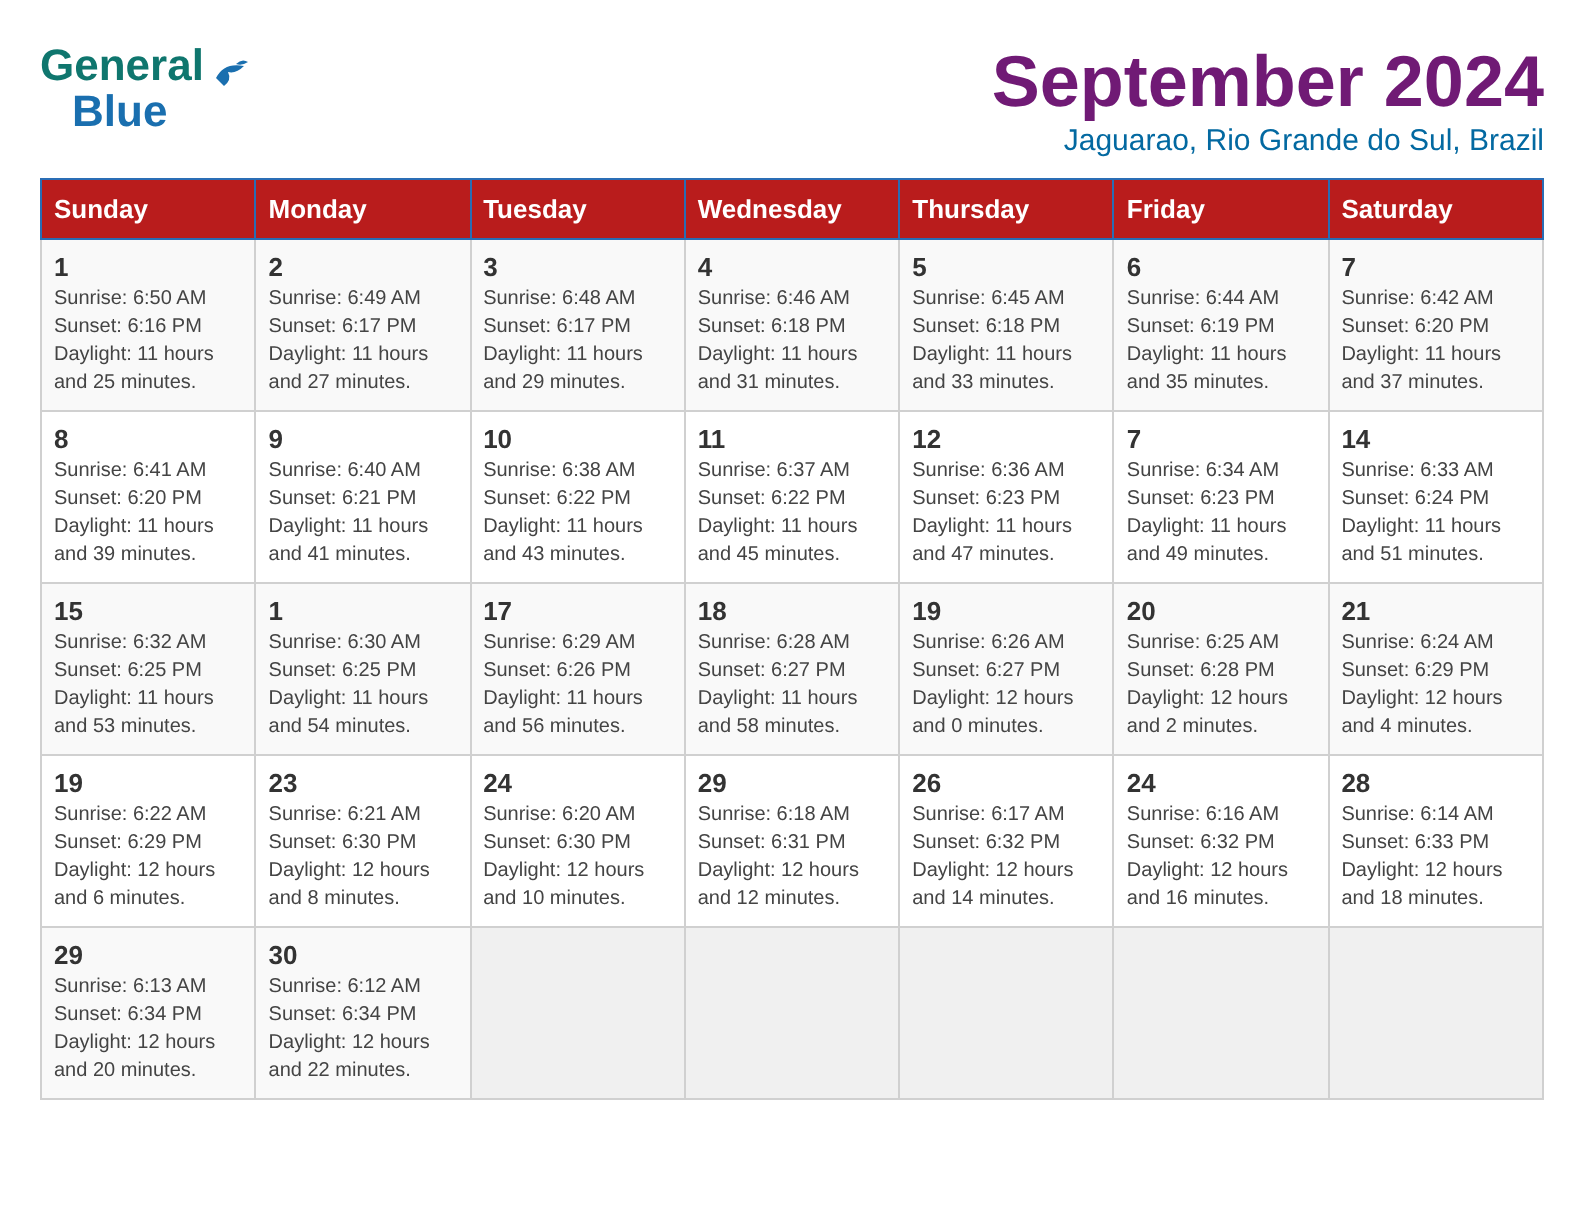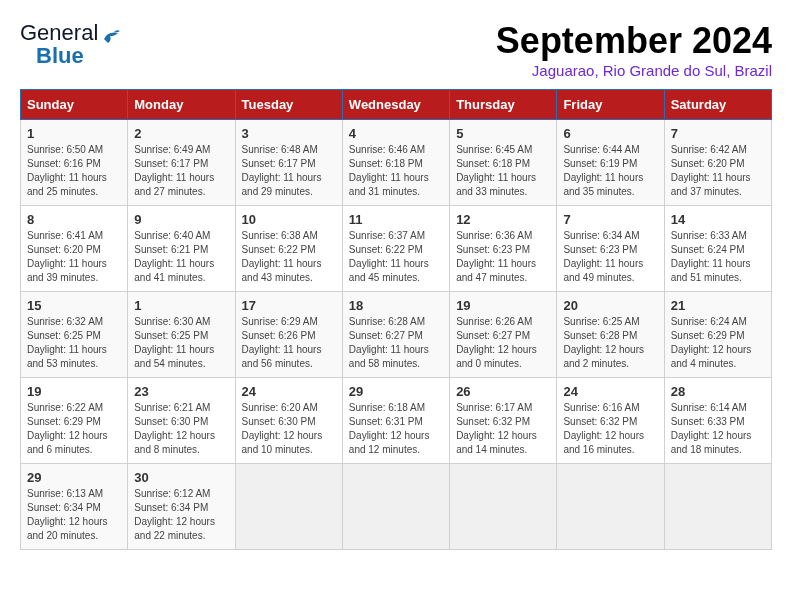--- a/index.html
+++ b/index.html
@@ -25,25 +25,25 @@
       display: flex;
       align-items: center;
       gap: 4px;
     }
     .title-block {
       text-align: right;
     }
     .month-title {
       font-size: 36px;
       font-weight: bold;
-      color: #000000;
+      color: #701a75;
     }
     .location {
       font-size: 15px;
-      color: #6d28d9;
+      color: #0369a1;
     }
     table {
       width: 100%;
       border-collapse: collapse;
       table-layout: fixed;
     }
     thead tr th {
       background-color: #b91c1c;
       color: #fff;
       padding: 7px 6px;
@@ -79,21 +79,21 @@
       background: #f0f0f0 !important;
     }
   </style>
 </head>
 <body>
 
 <div class="header">
   <div class="logo">
     <div class="logo-wrapper">
       <div>
-        <span style="font-size:22px;font-weight:normal;color:#0f172a;">General</span><svg width="22" height="22" viewBox="0 0 22 22" style="vertical-align:middle;margin-left:2px;">
+        <span style="font-size:22px;font-weight:bold;color:#0f766e;">General</span><svg width="22" height="22" viewBox="0 0 22 22" style="vertical-align:middle;margin-left:2px;">
             <path d="M4 14 Q8 6 18 8 Q14 12 10 11 Q12 15 8 18 Z" fill="#1a6faf"></path>
             <path d="M14 7 Q17 4 20 6 Q17 8 14 7Z" fill="#1a6faf"></path>
           </svg>
       </div>
     </div>
     <div style="font-size:22px;font-weight:bold;color:#1a6faf;margin-top:-4px;margin-left:16px;">Blue</div>
   </div>
   <div class="title-block">
     <div class="month-title">September 2024</div>
     <div class="location">Jaguarao, Rio Grande do Sul, Brazil</div>

